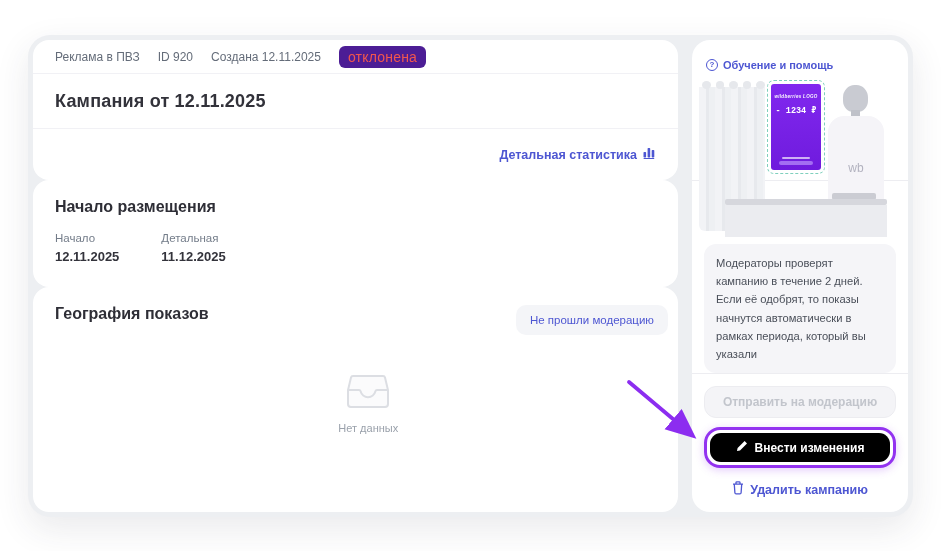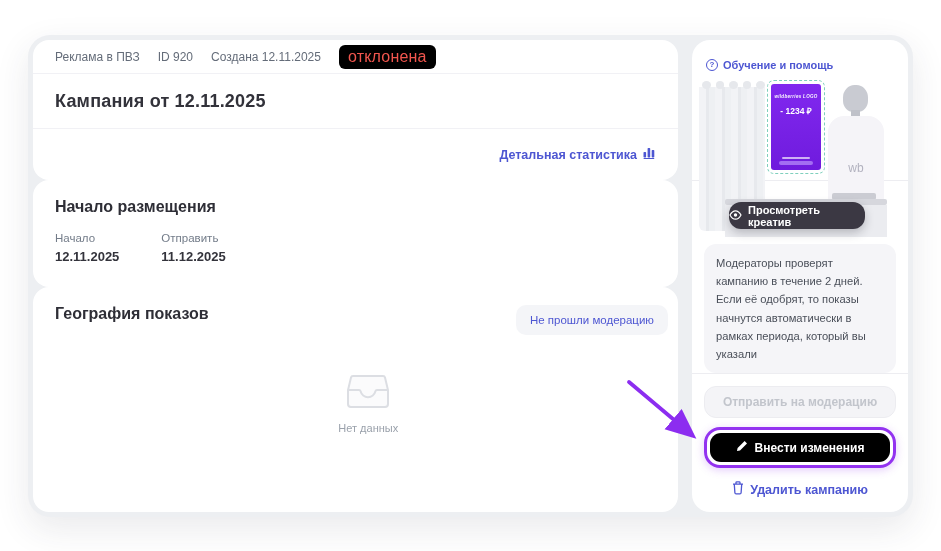--- a/index.html
+++ b/index.html
@@ -23,22 +23,22 @@
   .main-col { width:645px; display:flex; flex-direction:column; gap:0; }
   .card { background:#ffffff; border-radius:16px; }
   .card-top { height:140px; display:flex; flex-direction:column; }
   .crumb-row {
     display:flex; align-items:center; gap:18px;
     height:34px; padding:0 22px;
     border-bottom:1px solid #f1f1f5;
     font-size:12px; color:#646c79;
   }
   .badge {
-    background:#000000; color:#f1564e;
-    font-size:16px; padding:3px 9px; border-radius:6px; letter-spacing:.2px;
+    background:#4c1d95; color:#f1564e;
+    font-size:14px; padding:3px 9px; border-radius:6px; letter-spacing:.2px;
   }
   .title-row { height:55px; display:flex; align-items:center; padding:0 22px; border-bottom:1px solid #f1f1f5; }
   .title-row h1 { font-size:18px; font-weight:700; color:#32323a; letter-spacing:.2px; }
   .stats-row { flex:1; display:flex; align-items:center; justify-content:flex-end; padding:0 22px; }
   .stats-link { display:flex; align-items:center; gap:6px; color:#4d56d2; font-size:12.5px; font-weight:700; cursor:pointer; }
   .card-period { height:107px; padding:18px 22px 0; }
   .section-title { font-size:16px; font-weight:700; color:#2e2e36; }
   .period-cols { display:flex; margin-top:16px; }
   .period-col { margin-right:42px; }
   .period-label { font-size:11.5px; color:#737c89; margin-bottom:5px; }
@@ -71,21 +71,21 @@
   }
   .poster {
     position:absolute; left:79px; top:9px; width:50px; height:86px;
     background:linear-gradient(180deg,#8128ef,#6f1bdd);
     border-radius:3px;
     outline:1.5px dashed #7fd0bd; outline-offset:3px;
     display:flex; flex-direction:column; align-items:center;
     color:#fff; text-align:center;
   }
   .poster-brand { font-size:4.5px; font-weight:700; font-style:italic; margin-top:10px; letter-spacing:.3px; opacity:.95; }
-  .poster-price { font-size:8.5px; font-weight:700; margin-top:6px; }
+  .poster-price { font-size:8.5px; font-weight:700; margin-top:6px;font-family:Liberation Mono, monospace; }
   .poster-lines { margin-top:auto; width:100%; display:flex; flex-direction:column; align-items:center; gap:2.5px; padding-bottom:5px; }
   .p-line { height:1.5px; background:rgba(255,255,255,.65); border-radius:1px; }
   .p-line.l1 { width:28px; }
   .p-strip { width:34px; height:4px; background:#a36df2; border-radius:2px; }
   .person { position:absolute; left:136px; top:10px; width:56px; height:130px; }
   .person .head { position:absolute; left:15px; top:0; width:25px; height:27px; background:#c9cbd2; border-radius:46% 46% 42% 42%; }
   .person .neck { position:absolute; left:23px; top:25px; width:9px; height:8px; background:#bfc1c9; }
   .person .body {
     position:absolute; left:0; top:31px; width:56px; height:90px;
     background:#f5f4f8; border-radius:16px 16px 0 0;
@@ -162,21 +162,21 @@
     </div>
 
     <div class="card card-period">
       <div class="section-title">Начало размещения</div>
       <div class="period-cols">
         <div class="period-col">
           <div class="period-label">Начало</div>
           <div class="period-value">12.11.2025</div>
         </div>
         <div class="period-col">
-          <div class="period-label">Отправить</div>
+          <div class="period-label">Детальная</div>
           <div class="period-value">11.12.2025</div>
         </div>
       </div>
     </div>
 
     <div class="card card-geo">
       <div class="section-title">География показов</div>
       <div class="empty-state">
         <span>
           <svg width="46" height="36" viewBox="0 0 46 36" fill="none">
@@ -230,29 +230,20 @@
           <span class="shirt-label">wb</span>
         </div>
       </div>
 
       <div class="laptop"></div>
       <div class="counter">
         <div class="lip"></div>
         <div class="front"></div>
       </div>
 
-      <div class="view-btn">
-        <span>
-          <svg width="13" height="10" viewBox="0 0 13 10" fill="none">
-            <path d="M1 5 C2.6 2 4.4 .8 6.5 .8 S10.4 2 12 5 C10.4 8 8.6 9.2 6.5 9.2 S2.6 8 1 5 Z" stroke="#fff" stroke-width="1.2"></path>
-            <circle cx="6.5" cy="5" r="1.7" fill="#fff"></circle>
-          </svg>
-        </span>
-        <span>Просмотреть креатив</span>
-      </div>
     </div>
 
     <div class="budget-block">
       <div class="budget-label">Бюджет</div>
       <div class="budget-value">10 000 ₽</div>
     </div>
 
     <div class="info-box">Модераторы проверят кампанию в течение 2 дней. Если её одобрят, то показы начнутся автоматически в рамках периода, который вы указали</div>
 
     <div class="actions">

